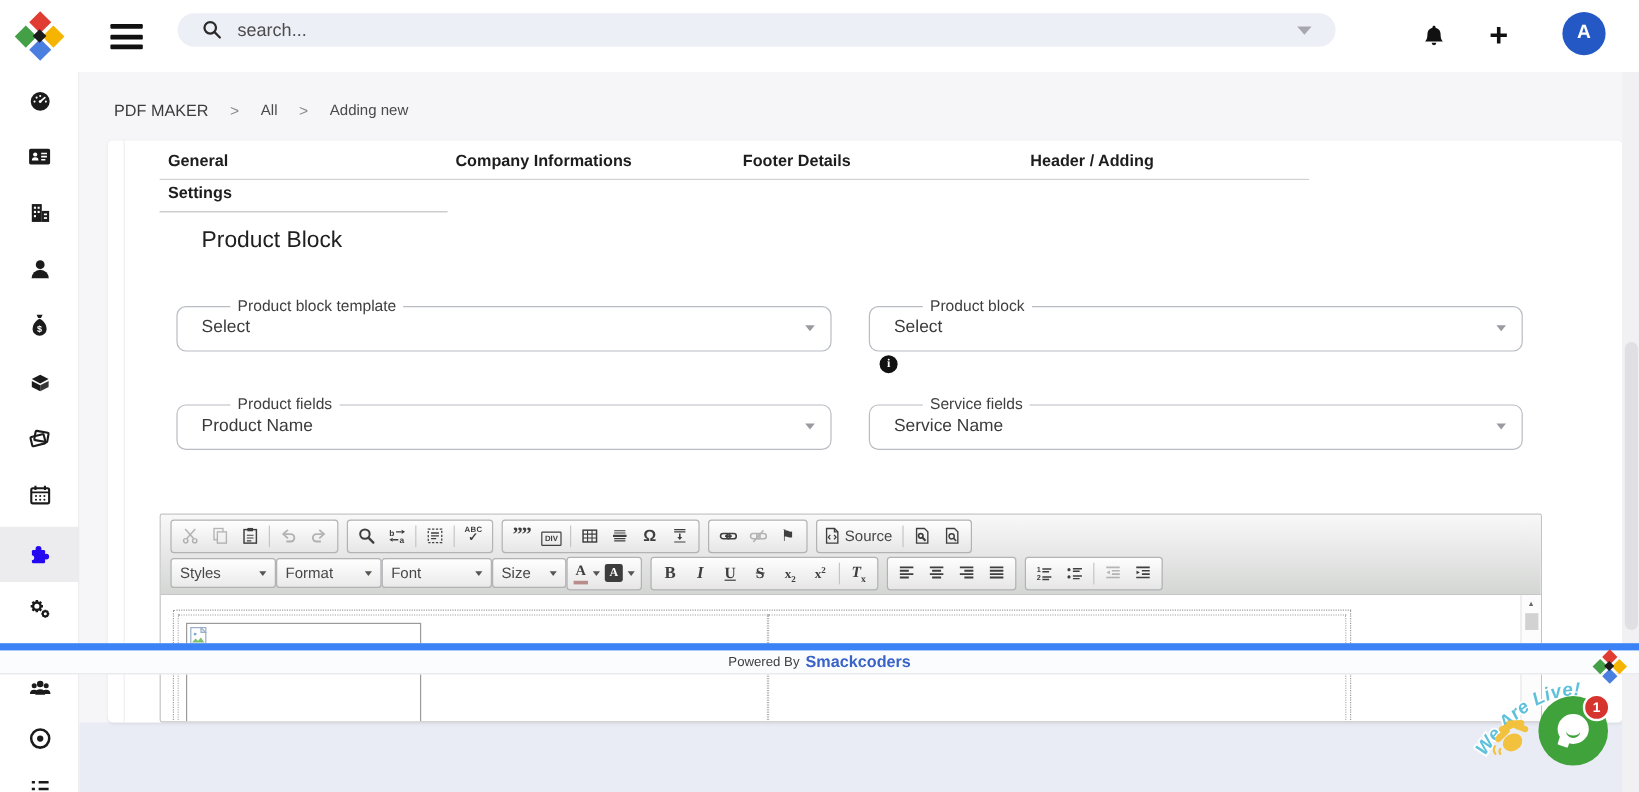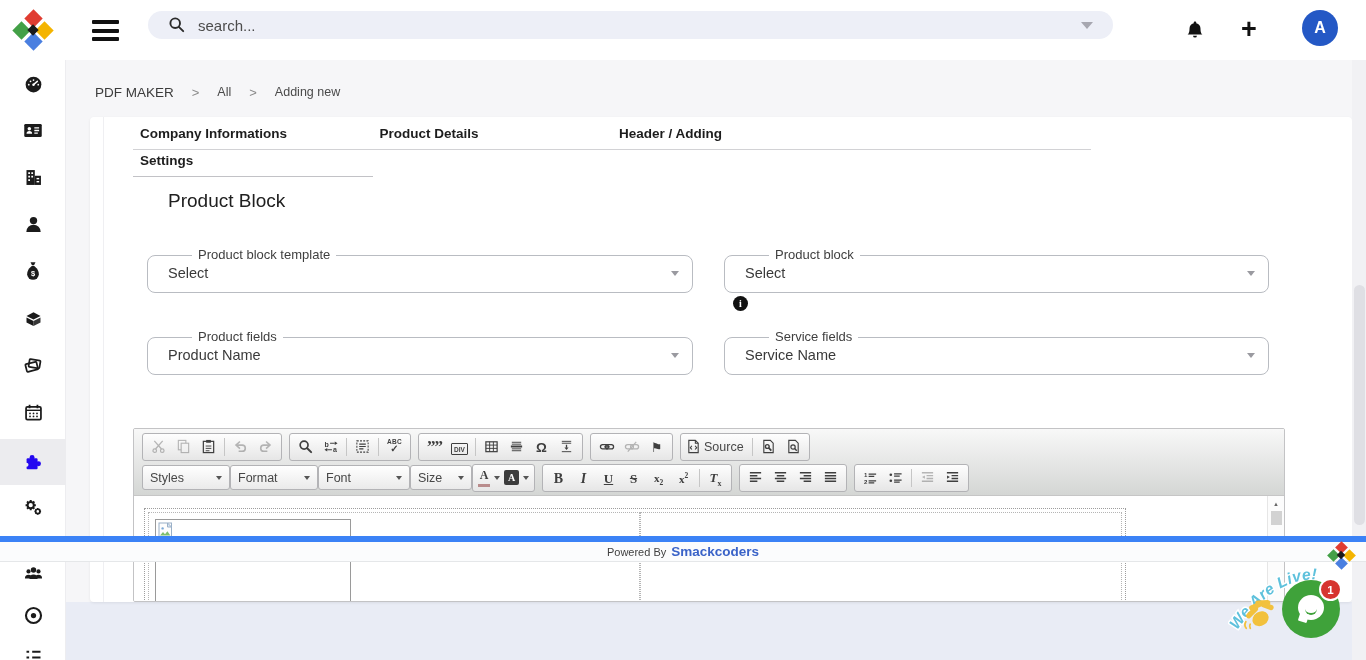--- a/index.html
+++ b/index.html
@@ -332,22 +332,23 @@
   </div>
 
 <div class="bottom-strip"></div>
 <div class="page-scroll">
     <div class="page-thumb"></div>
   </div>
 
 <div class="card">
   <div class="ptabs">
     <div class="ptabs-row1" id="ptabsRow1">
+        <div class="ptab">General</div>
         <div class="ptab">Company Informations</div>
-        <div class="ptab">Product Details</div>
+        <div class="ptab">Footer Details</div>
         <div class="ptab">Header / Adding</div>
       </div>
     <div class="ptabs-row2">
         <div class="ptab active">Settings</div>
       </div>
   </div>
 
   <div class="pb-title">Product Block</div>
 
   <div id="fields">

